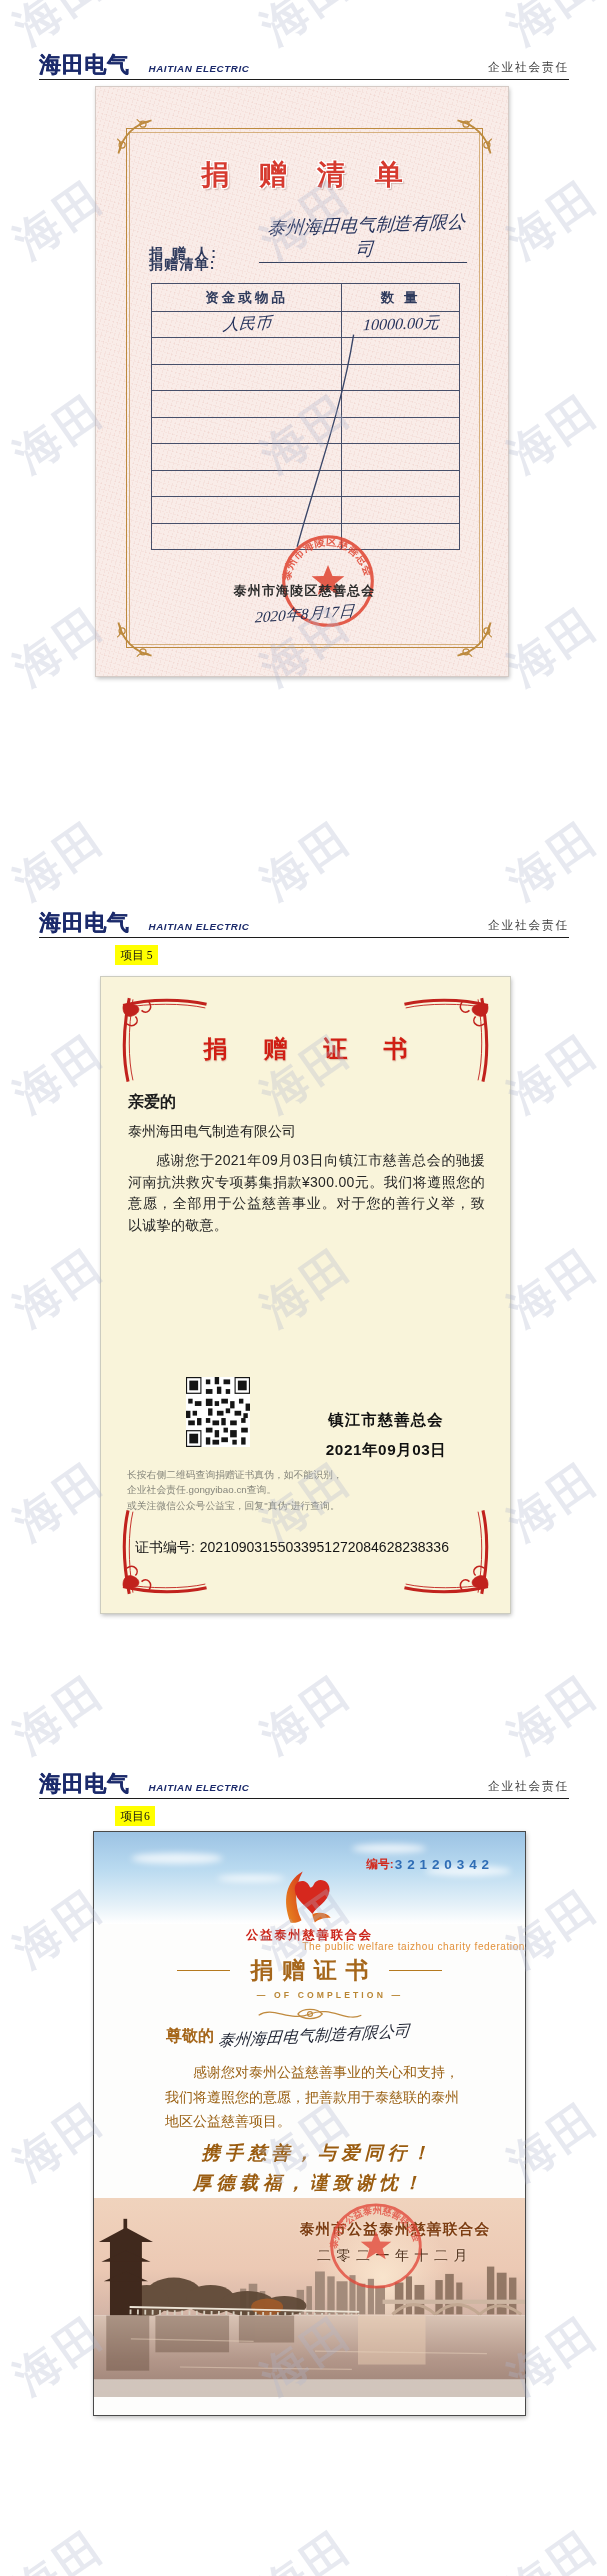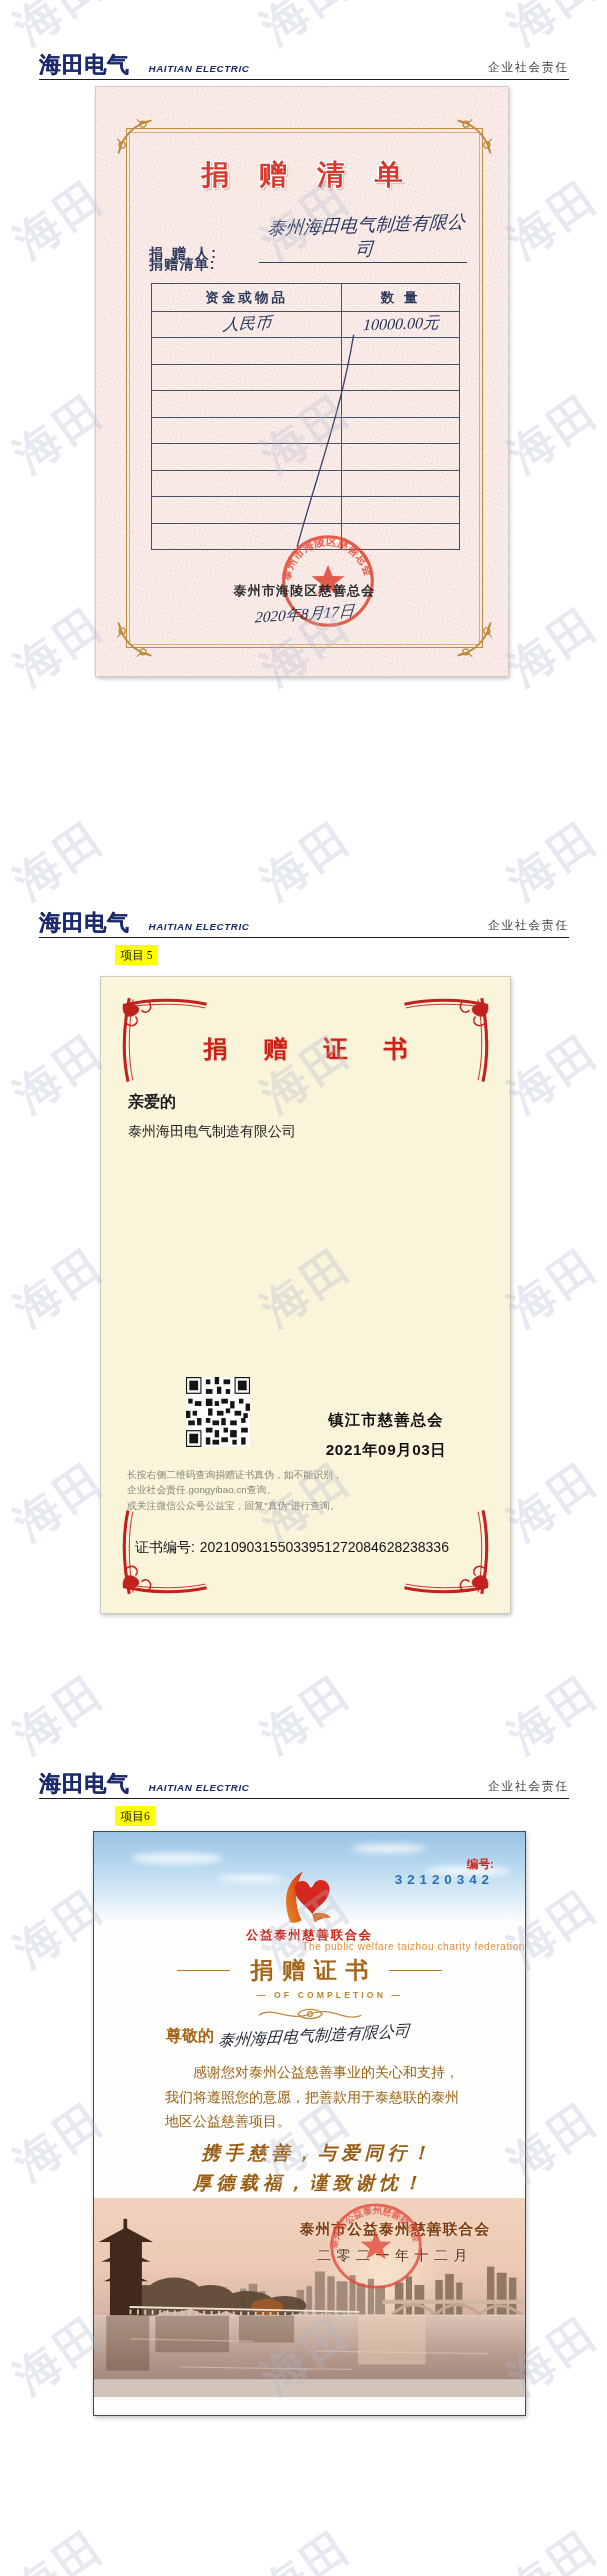--- a/index.html
+++ b/index.html
@@ -83,21 +83,21 @@
   .doc2-note{position:absolute;top:490px;left:26px;font-size:9.8px;line-height:15.3px;color:#85857b;}
   .doc2-certno{position:absolute;top:562px;left:34px;font-size:14px;color:#151515;}
   .doc2-certno .no-label{margin-right:4.9px;}
 
   
   .doc3{position:absolute;left:93px;top:1831px;width:431px;height:583px;background:#fdfdfc;z-index:10;
       border:1.2px solid #4a4a4a;box-shadow:1.2px 1.8px 4.9px rgba(0,0,0,0.3);}
   .doc3-sky{position:absolute;top:0;left:0;right:0;height:92px;
       background:linear-gradient(180deg,#9cc3e4 0%,#b9daf0 40%,#e3f0f8 78%,#ffffff 100%);}
   .cloud{position:absolute;background:rgba(255,255,255,0.75);border-radius:50%;filter:blur(3.1px);}
-  .doc3-serial{position:absolute;top:24.6px;right:31px;z-index:3;display:flex;align-items:flex-end;flex-direction:column;}
+  .doc3-serial{position:absolute;top:24.6px;right:31px;z-index:3;display:flex;align-items:center;}
   .serial-label{color:#d2281c;font-size:11.7px;font-weight:bold;}
   .serial-digits{color:#2f6db5;font-size:13.5px;font-weight:bold;letter-spacing:4.9px;margin-left:1.2px;}
   .doc3-logo{position:absolute;top:37px;left:50%;transform:translateX(-50%);width:81px;height:56px;z-index:3;}
   .doc3-orgcn{position:absolute;top:95px;left:0;right:0;text-align:center;color:#cb2418;font-size:12.3px;
       font-weight:bold;letter-spacing:1.8px;z-index:3;font-family:"Liberation Serif","DejaVu Serif",serif;}
   .doc3-orgen{position:absolute;top:109px;left:0;right:0;text-align:right;color:#e2913a;font-size:10px;
       letter-spacing:0.6px;z-index:3;}
   .doc3-titlerow{position:absolute;top:123px;left:0;right:0;display:flex;align-items:center;justify-content:center;gap:12.3px;z-index:3;}
   .title-rule{width:53px;height:1.8px;background:#b5791f;}
   .doc3-title{font-size:23px;font-weight:bold;color:#a5661a;letter-spacing:8.6px;padding-left:8.6px;
@@ -305,20 +305,21 @@
       <path d="M26,12 C18,60 18,110 26,144" stroke-width="1.5"></path>
       <path d="M10,22 C34,14 44,30 28,38 C16,44 8,34 10,22" fill="#c1221d"></path>
       <path d="M52,16 C60,28 48,38 40,30" stroke-width="2.5"></path>
       <path d="M16,52 C28,60 38,48 30,40" stroke-width="2.5"></path>
         </g>
     </svg>
 
     <div class="doc2-title">捐 赠 证 书</div>
     <div class="doc2-salutation">亲爱的</div>
     <div class="doc2-recipient">泰州海田电气制造有限公司</div>
+    <div class="doc2-body">感谢您于2021年09月03日向镇江市慈善总会的驰援河南抗洪救灾专项募集捐款¥300.00元。我们将遵照您的意愿，全部用于公益慈善事业。对于您的善行义举，致以诚挚的敬意。</div>
 
     <div class="qr-box">
       <svg viewBox="0 0 29 29" width="64" height="70" preserveAspectRatio="none">
         <rect x="0" y="0" width="29" height="29" fill="#ffffff"></rect>
         <g fill="#151515">
           <rect x="0" y="0" width="7" height="7"></rect>
             <rect x="22" y="0" width="7" height="7"></rect>
             <rect x="0" y="22" width="7" height="7"></rect>
           <rect x="9" y="1" width="2" height="2"></rect>
             <rect x="13" y="0" width="2" height="3"></rect>

